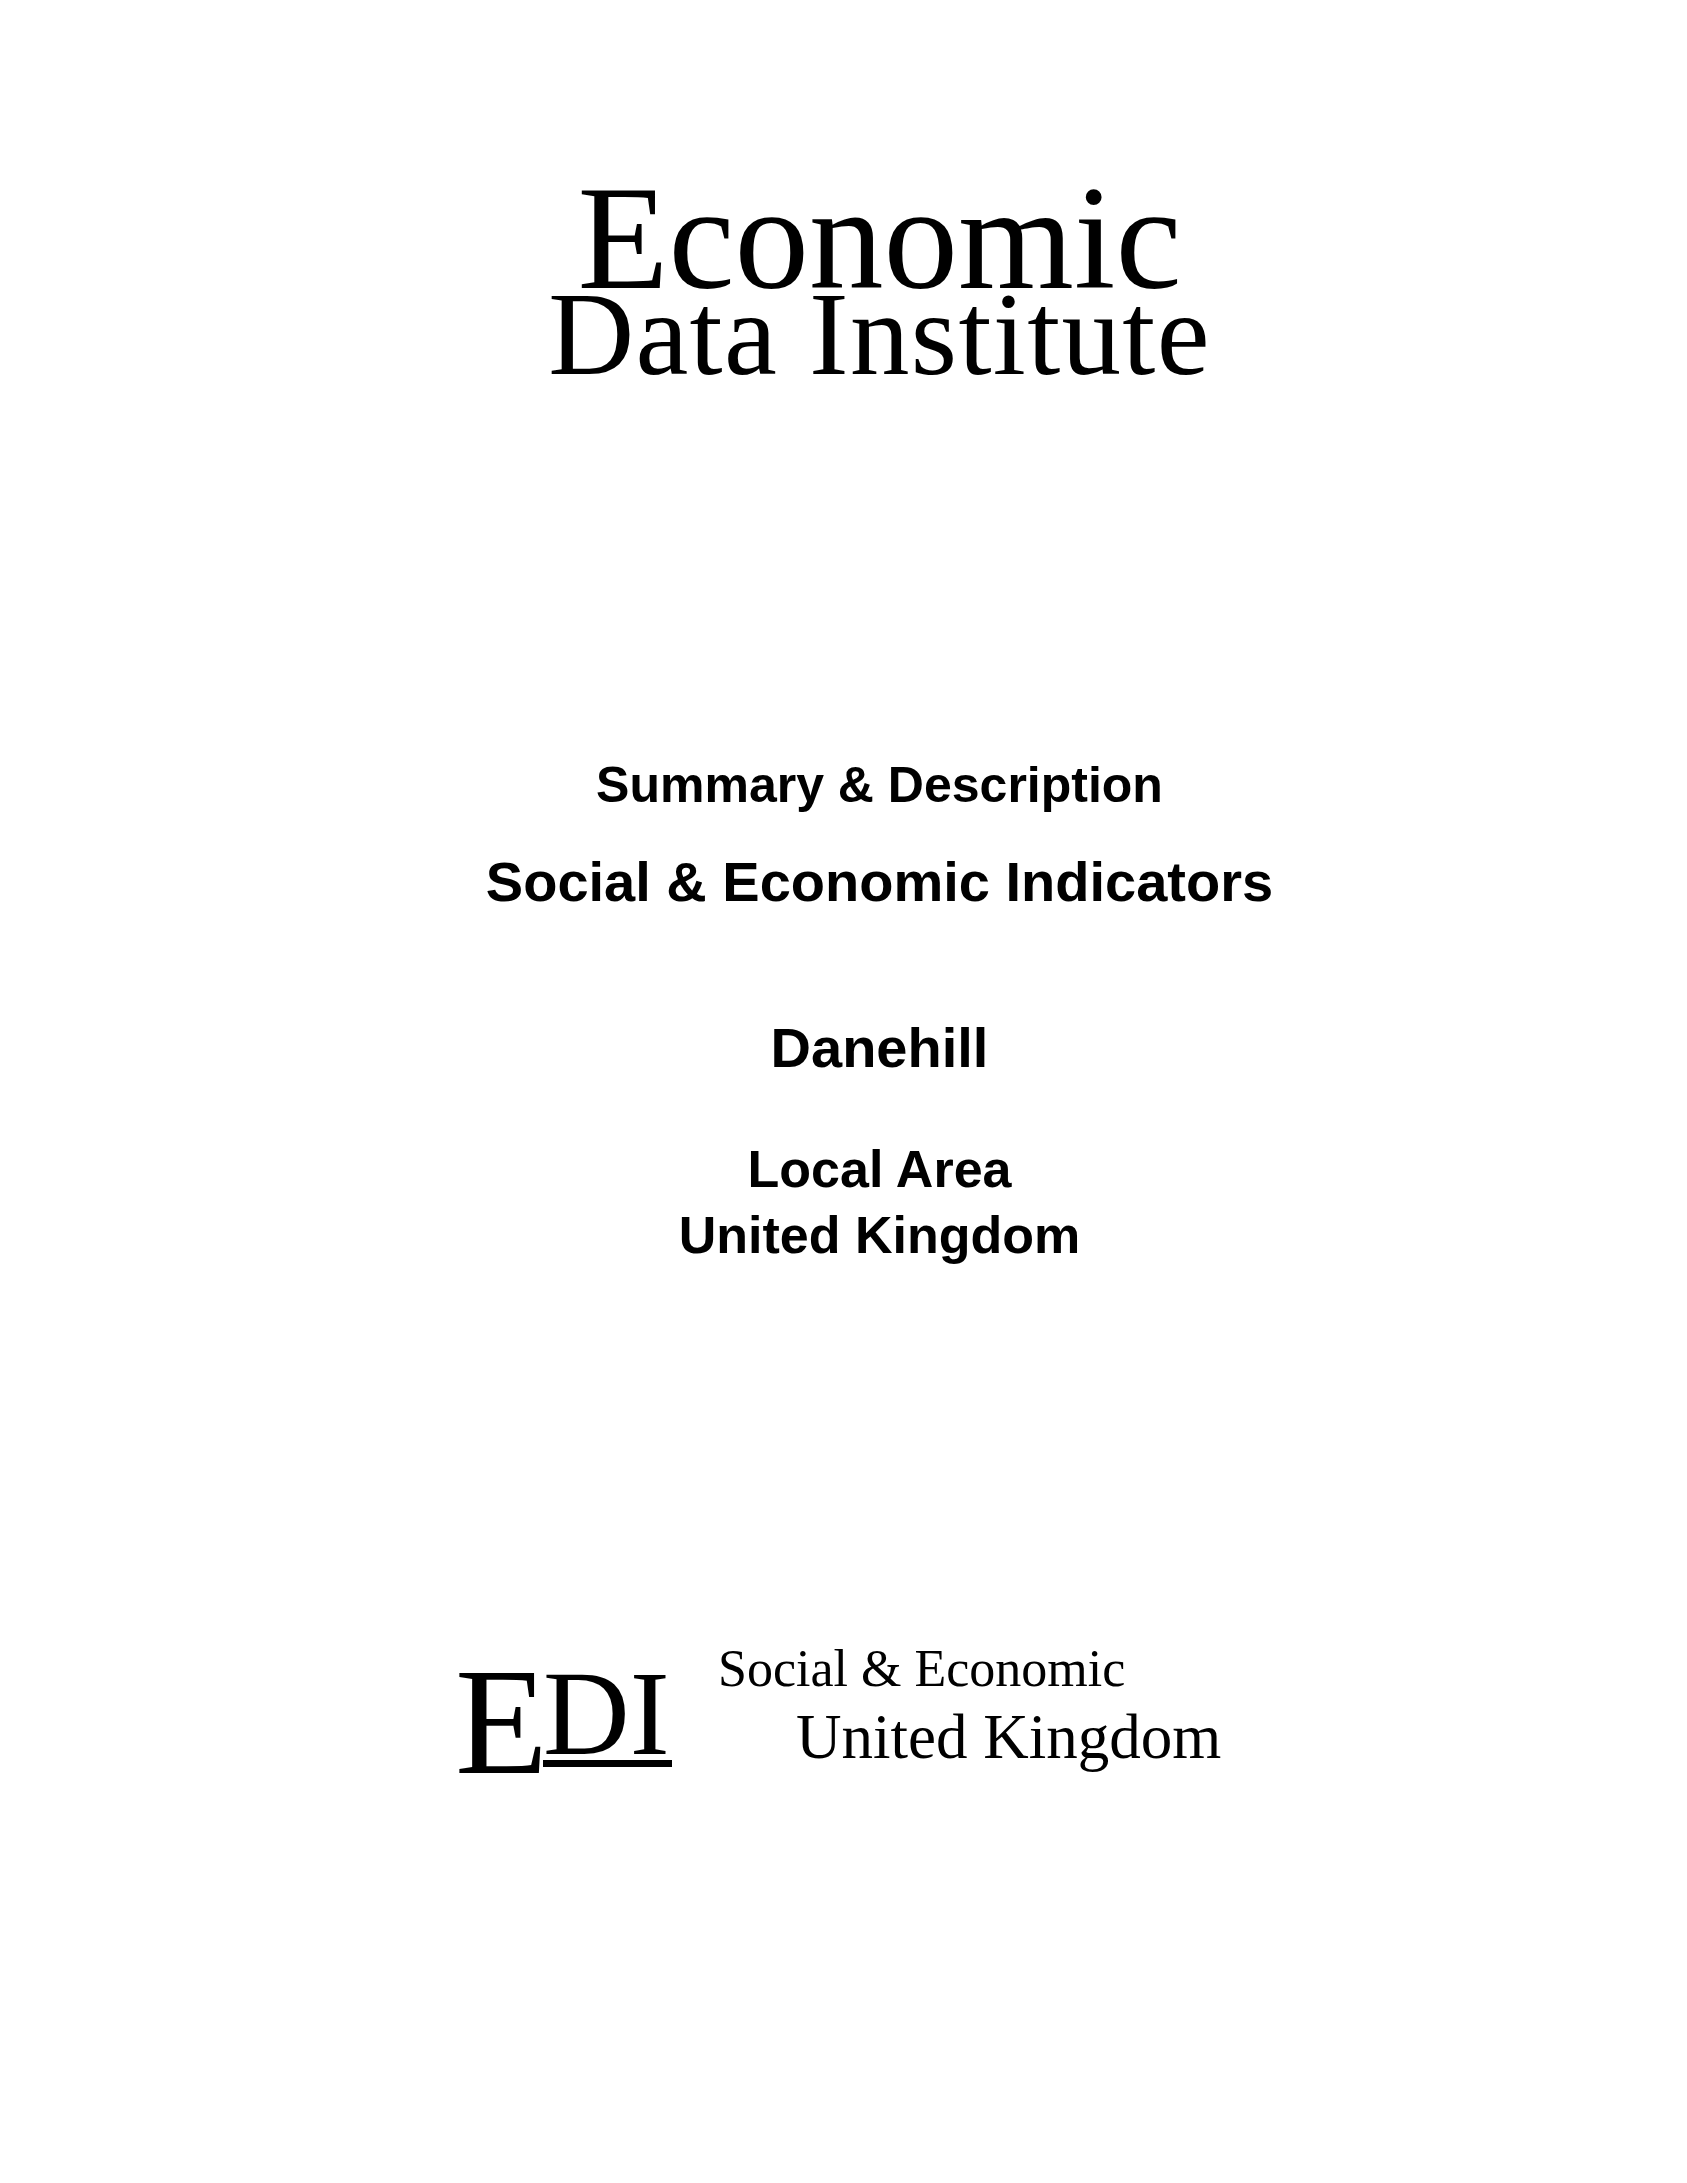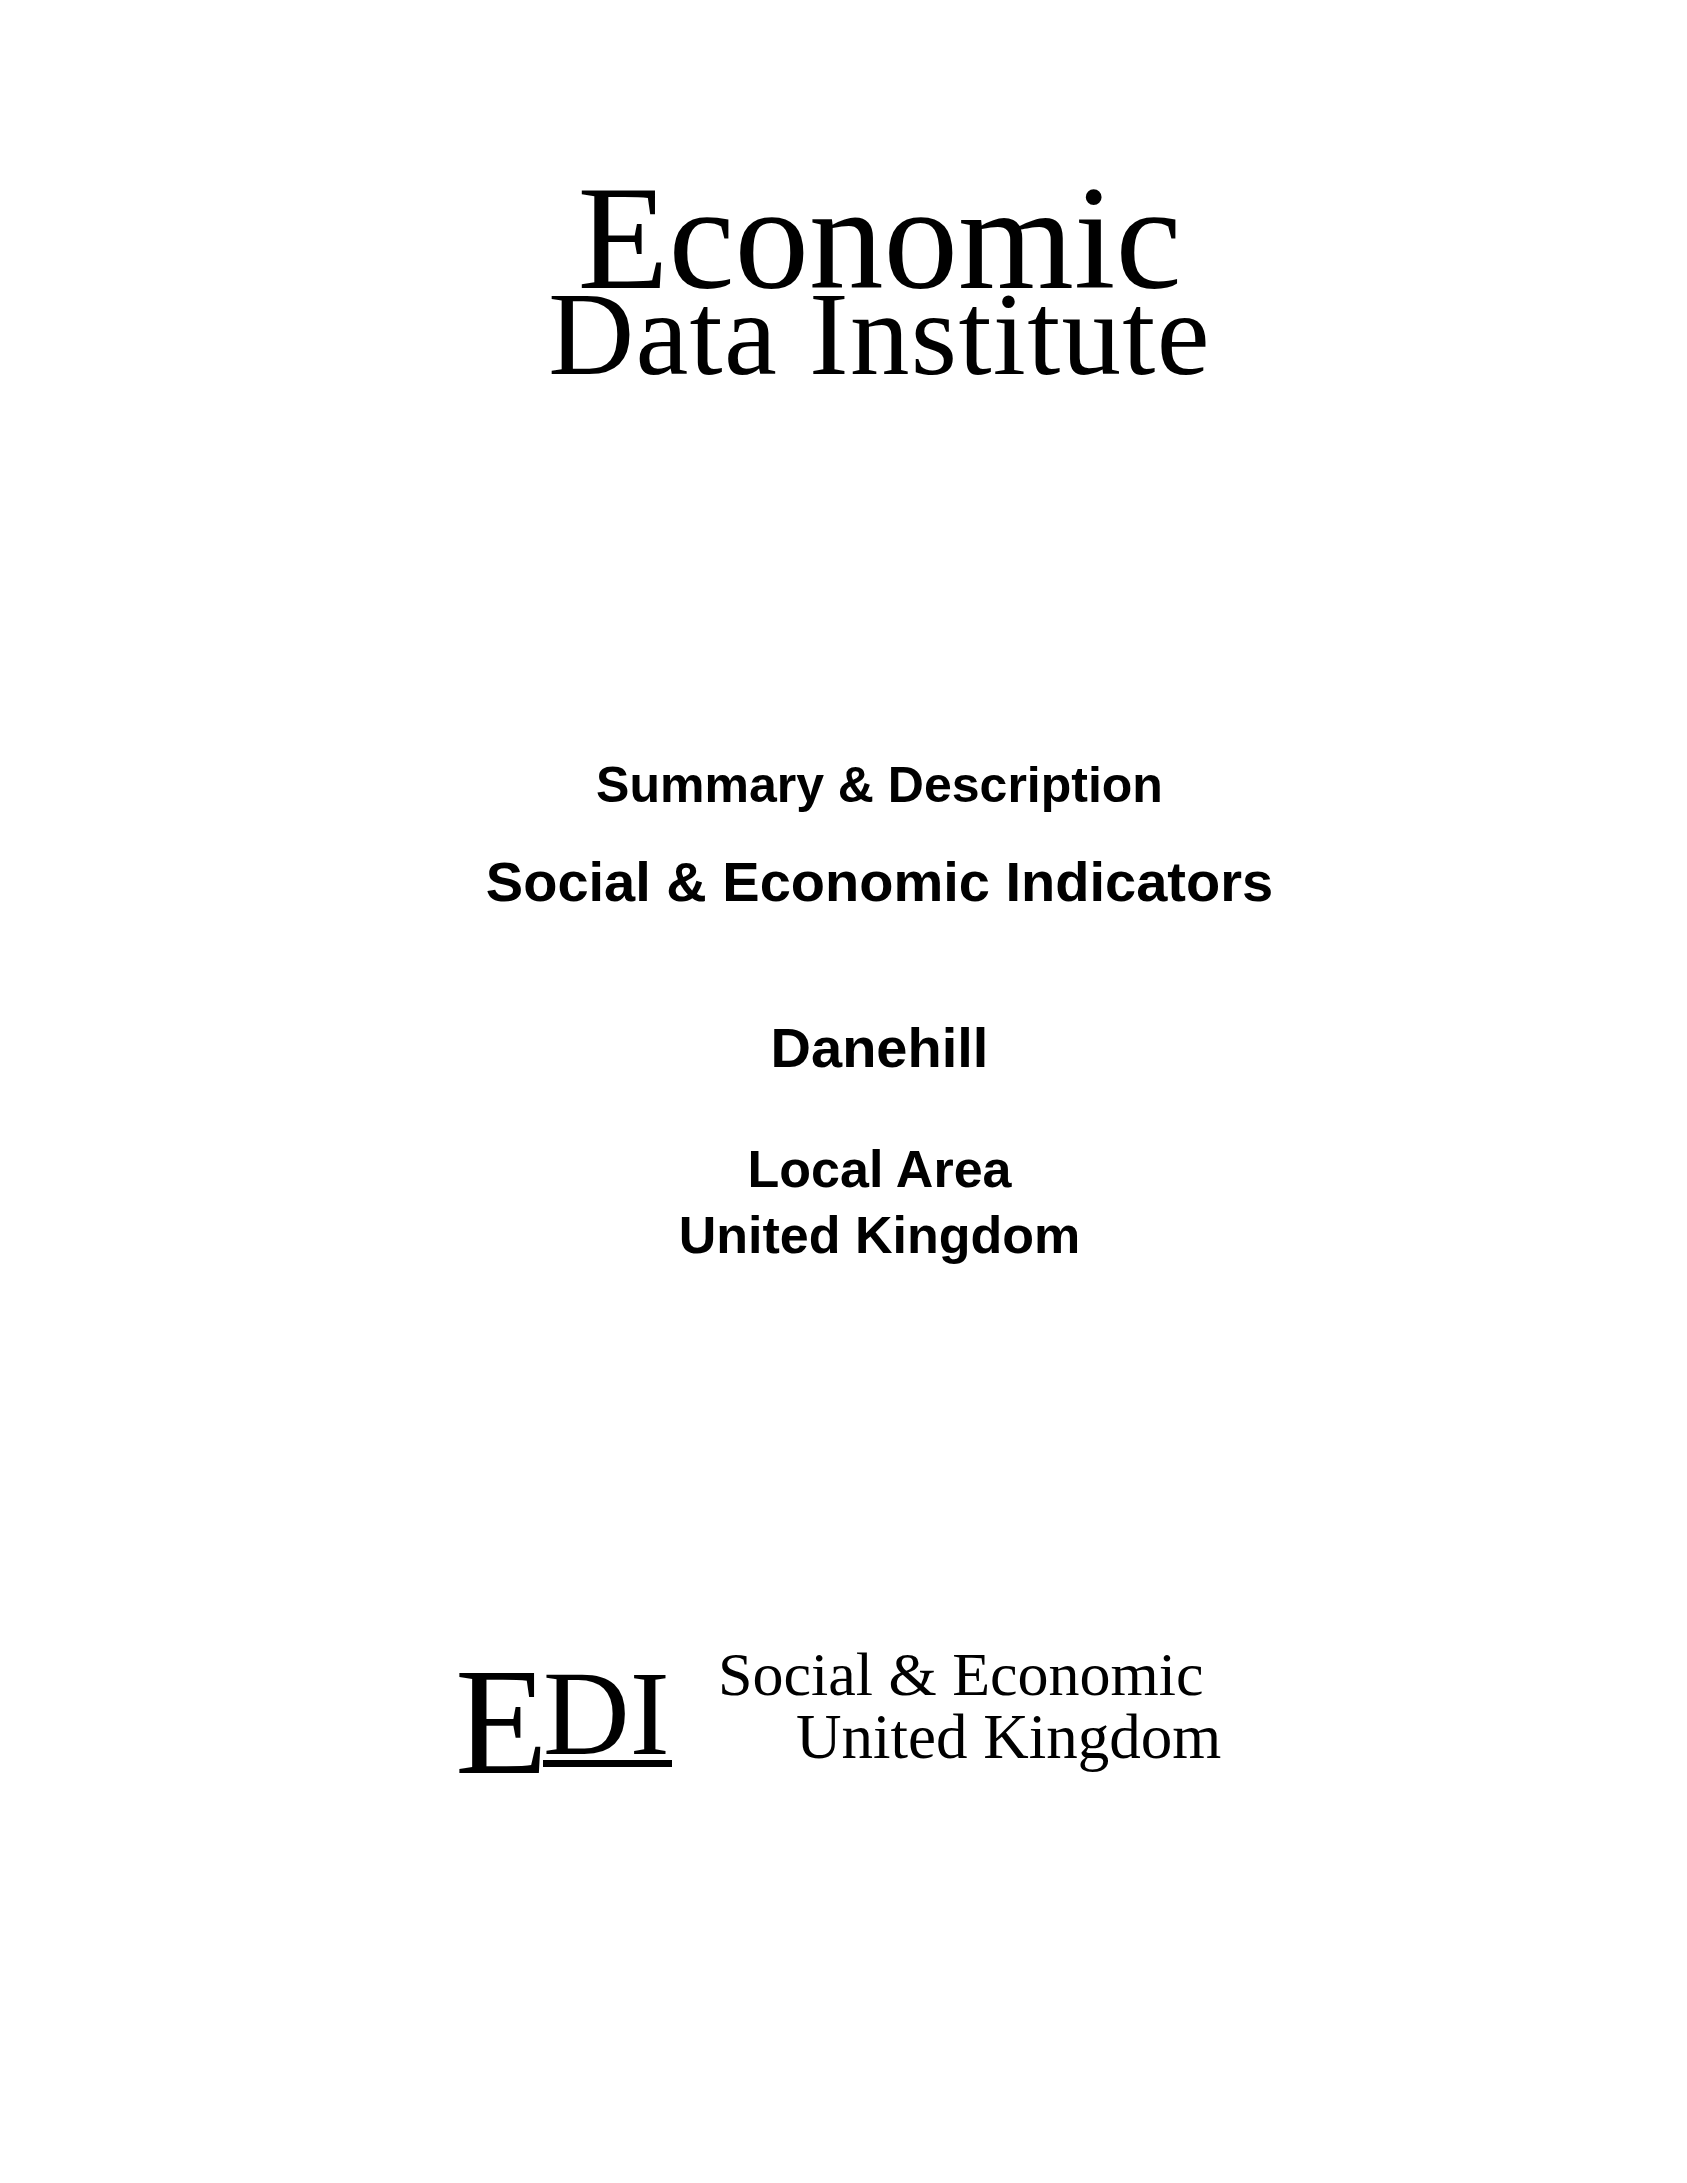--- a/index.html
+++ b/index.html
@@ -69,21 +69,21 @@
   .edi-e  { left: 455px;  top: 1630px; font-size: 152px; }
   .edi-di { left: 543px;  top: 1638px; font-size: 120px; }
   .edi-underline {
     position: absolute;
     left: 543px;
     top: 1744px;
     width: 129px;
     height: 7.3px;
     background: #000000;
   }
-  .tagline1 { left: 718px; top: 1627px; font-size: 62px; }
+  .tagline1 { left: 718px; top: 1627px; font-size: 52px; }
   .tagline2 { left: 796px; top: 1690px; font-size: 63px;  }
 </style>
 </head>
 <body>
 
 <div class="page">
 
   <div class="center-col">
 
     <div>

